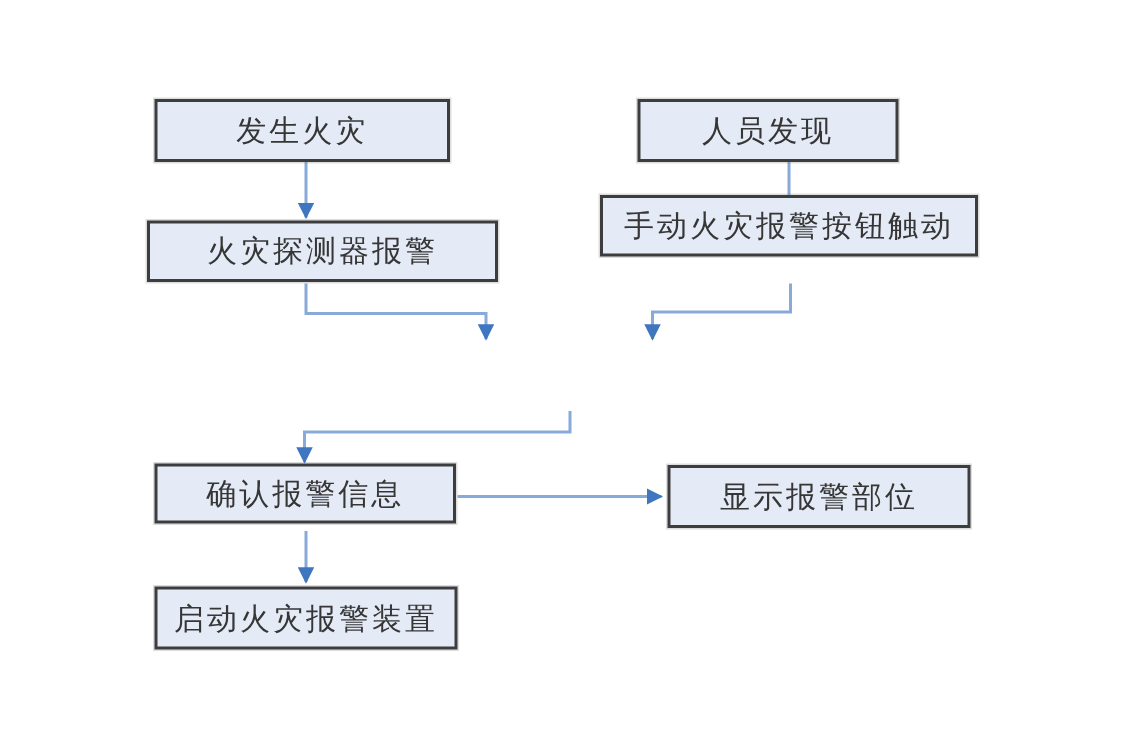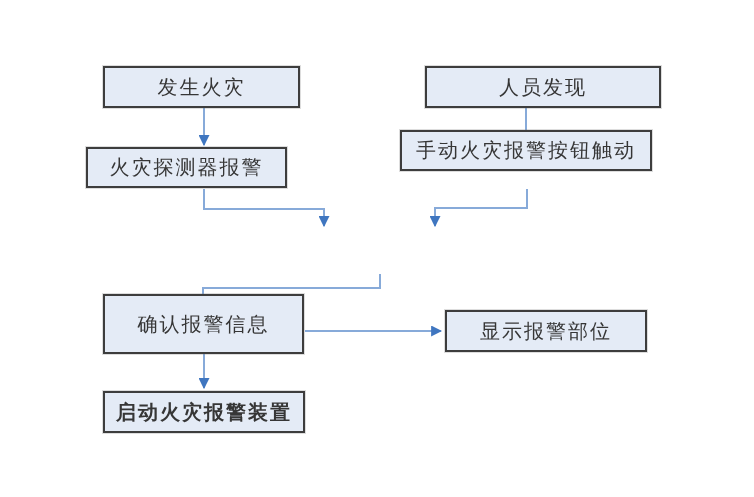--- a/index.html
+++ b/index.html
@@ -42,27 +42,27 @@
     align-items: center;
     justify-content: center;
     color: var(--text);
     font-size: 20px;
     letter-spacing: 2px;
     white-space: nowrap;
     box-shadow: 0 0 0 1px rgba(120,120,120,0.25);
   }
   
   .n-fire-occurs        { left: 103px; top:  66px; width: 197px; height: 42px; font-family: Liberation Mono, monospace; }
-  .n-personnel-discover { left: 425px; top:  66px; width: 236px; height: 42px; }
-  .n-detector-alarm     { left: 86px; top: 147px; width: 201px; height: 41px; }
+  .n-personnel-discover { left: 425px; top:  66px; width: 174px; height: 42px; }
+  .n-detector-alarm     { left: 98px; top: 147px; width: 234px; height: 41px; }
   .n-manual-button      { left: 400px; top: 130px; width: 252px; height: 41px; }
   .n-alarm-controller   { left: 102px; top: 229px; width: 556px; height: 44px; }
-  .n-confirm-info       { left: 103px; top: 294px; width: 201px; height: 60px; }
+  .n-confirm-info       { left: 103px; top: 309px; width: 201px; height: 40px; }
   .n-display-location   { left: 445px; top: 310px; width: 202px; height: 42px; }
-  .n-start-device       { left: 103px; top: 391px; width: 202px; height: 42px; font-weight: bold; }
+  .n-start-device       { left: 103px; top: 391px; width: 202px; height: 42px; }
 </style>
 </head>
 <body>
 
 <div id="stage">
 
   <svg id="flow-svg" viewBox="0 0 754 497" xmlns="http://www.w3.org/2000/svg">
     <defs>
       <marker id="arrow" viewBox="0 0 10 10" refX="9" refY="5" markerUnits="userSpaceOnUse" markerWidth="11" markerHeight="11" orient="auto">
         <path d="M0,0 L10,5 L0,10 Z"></path>

